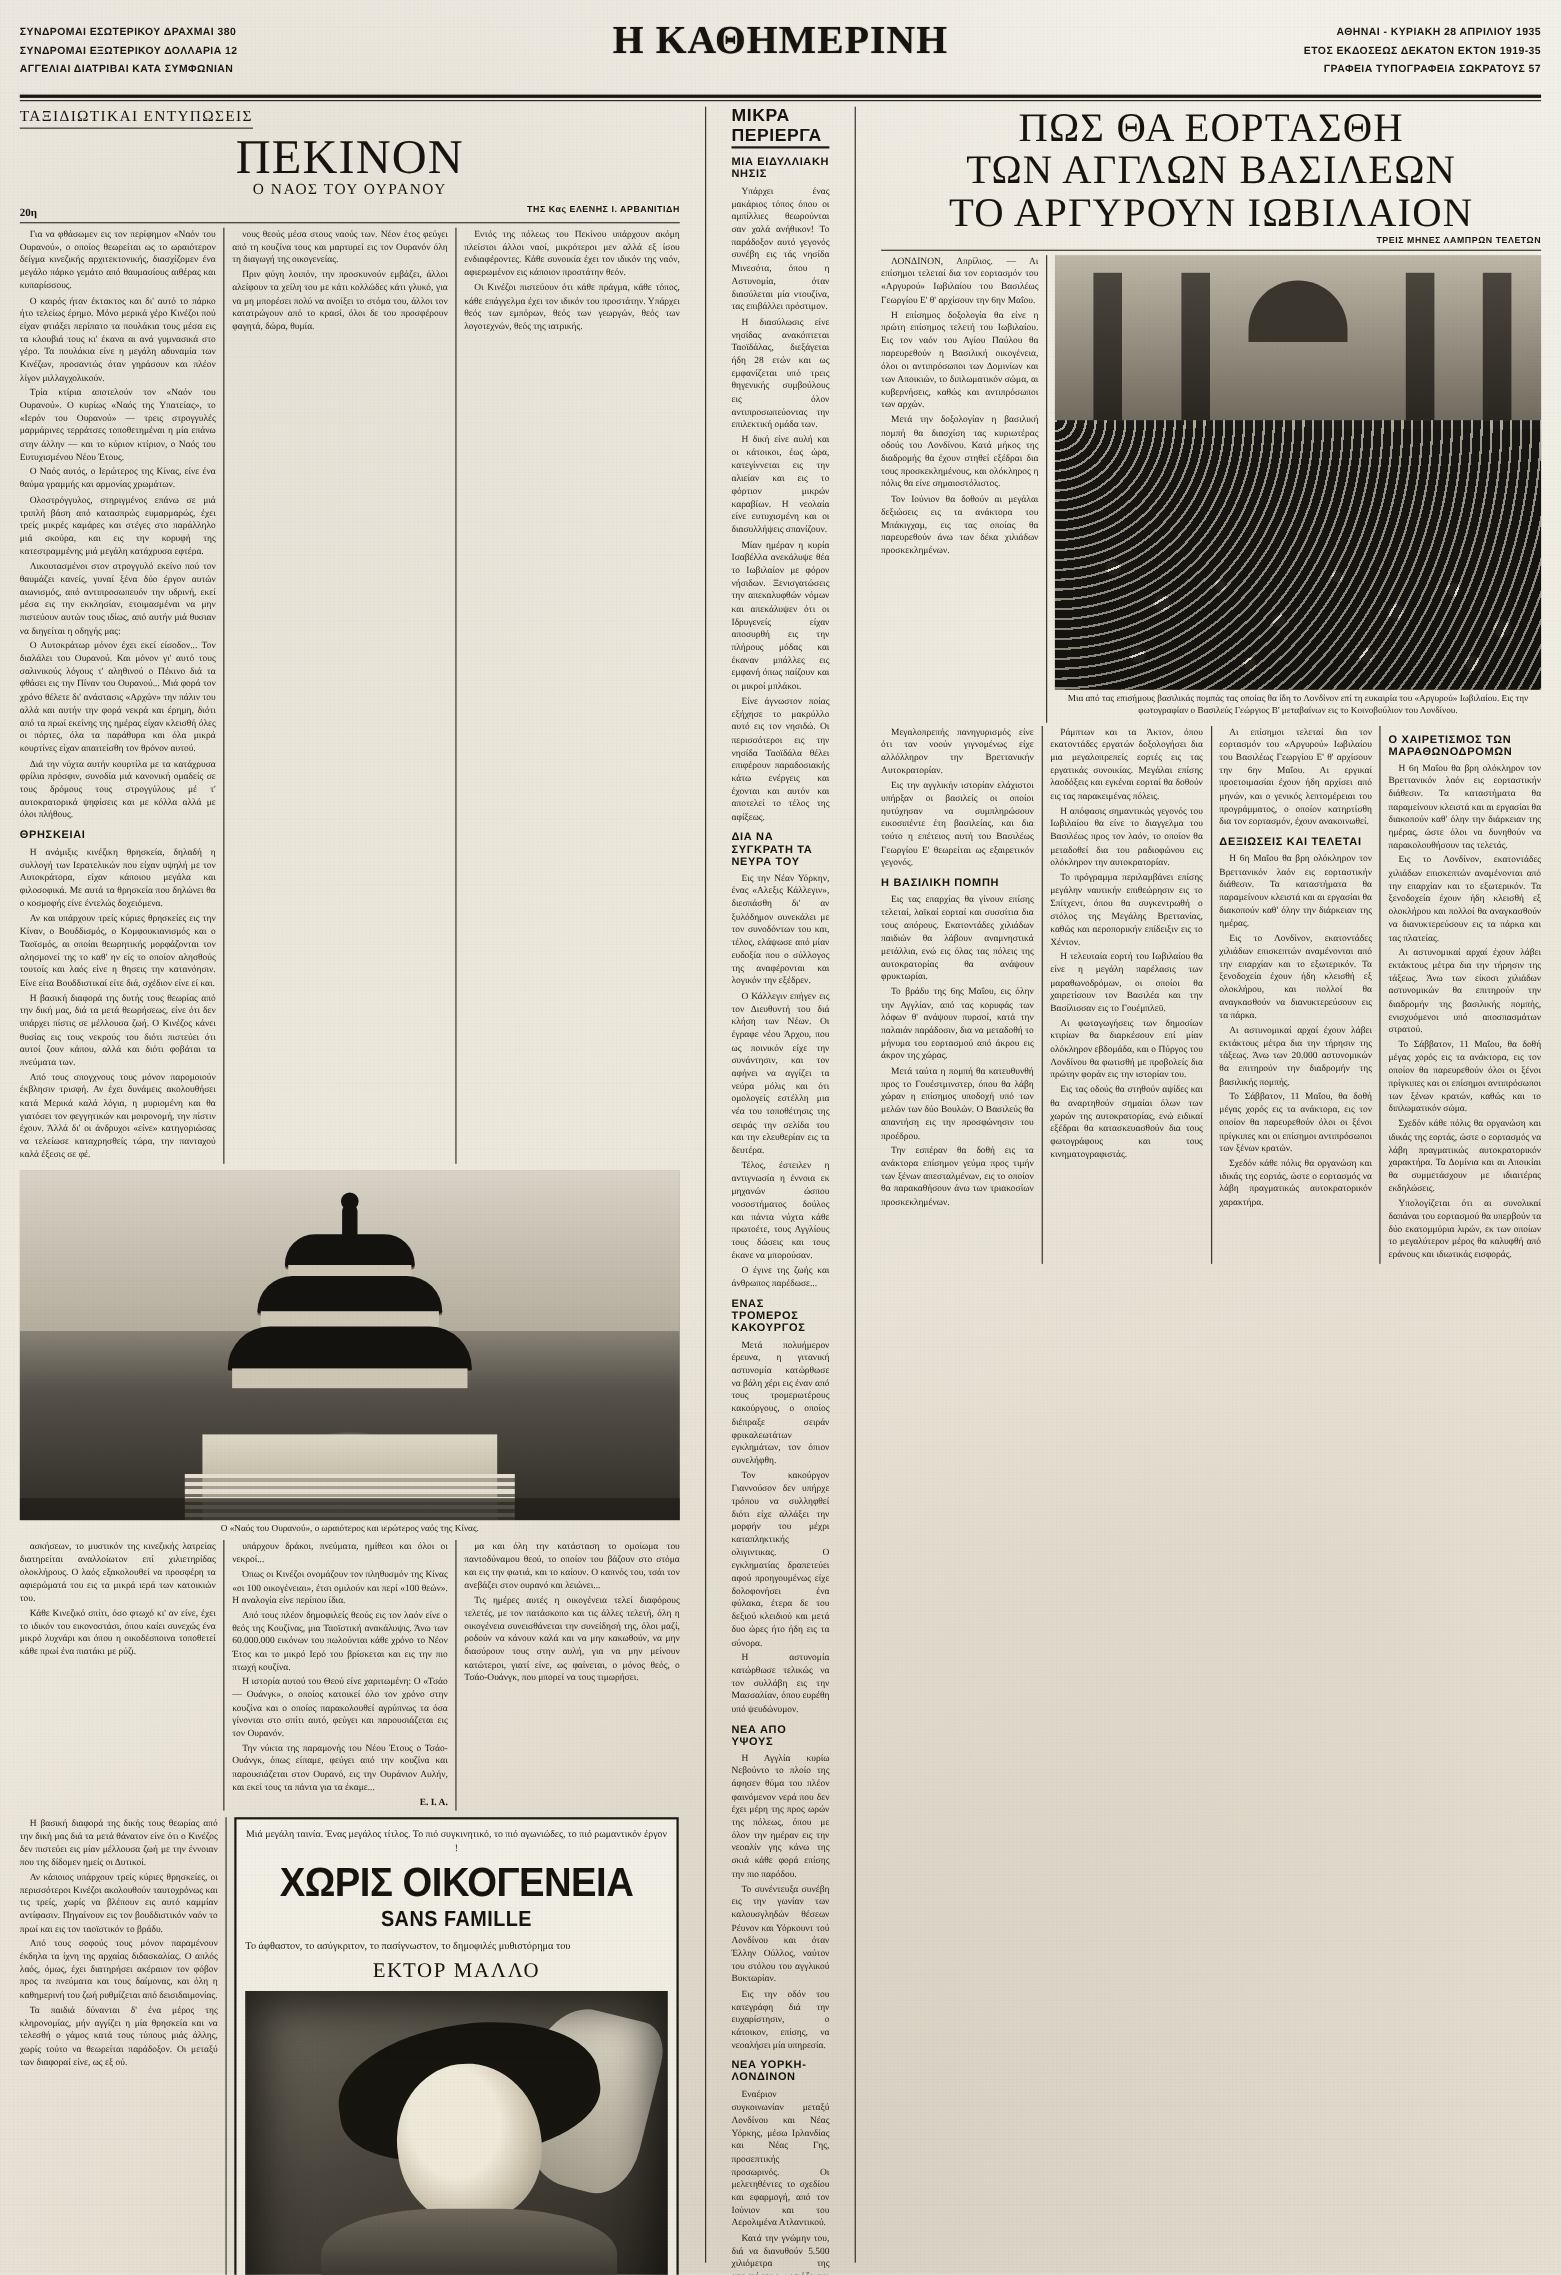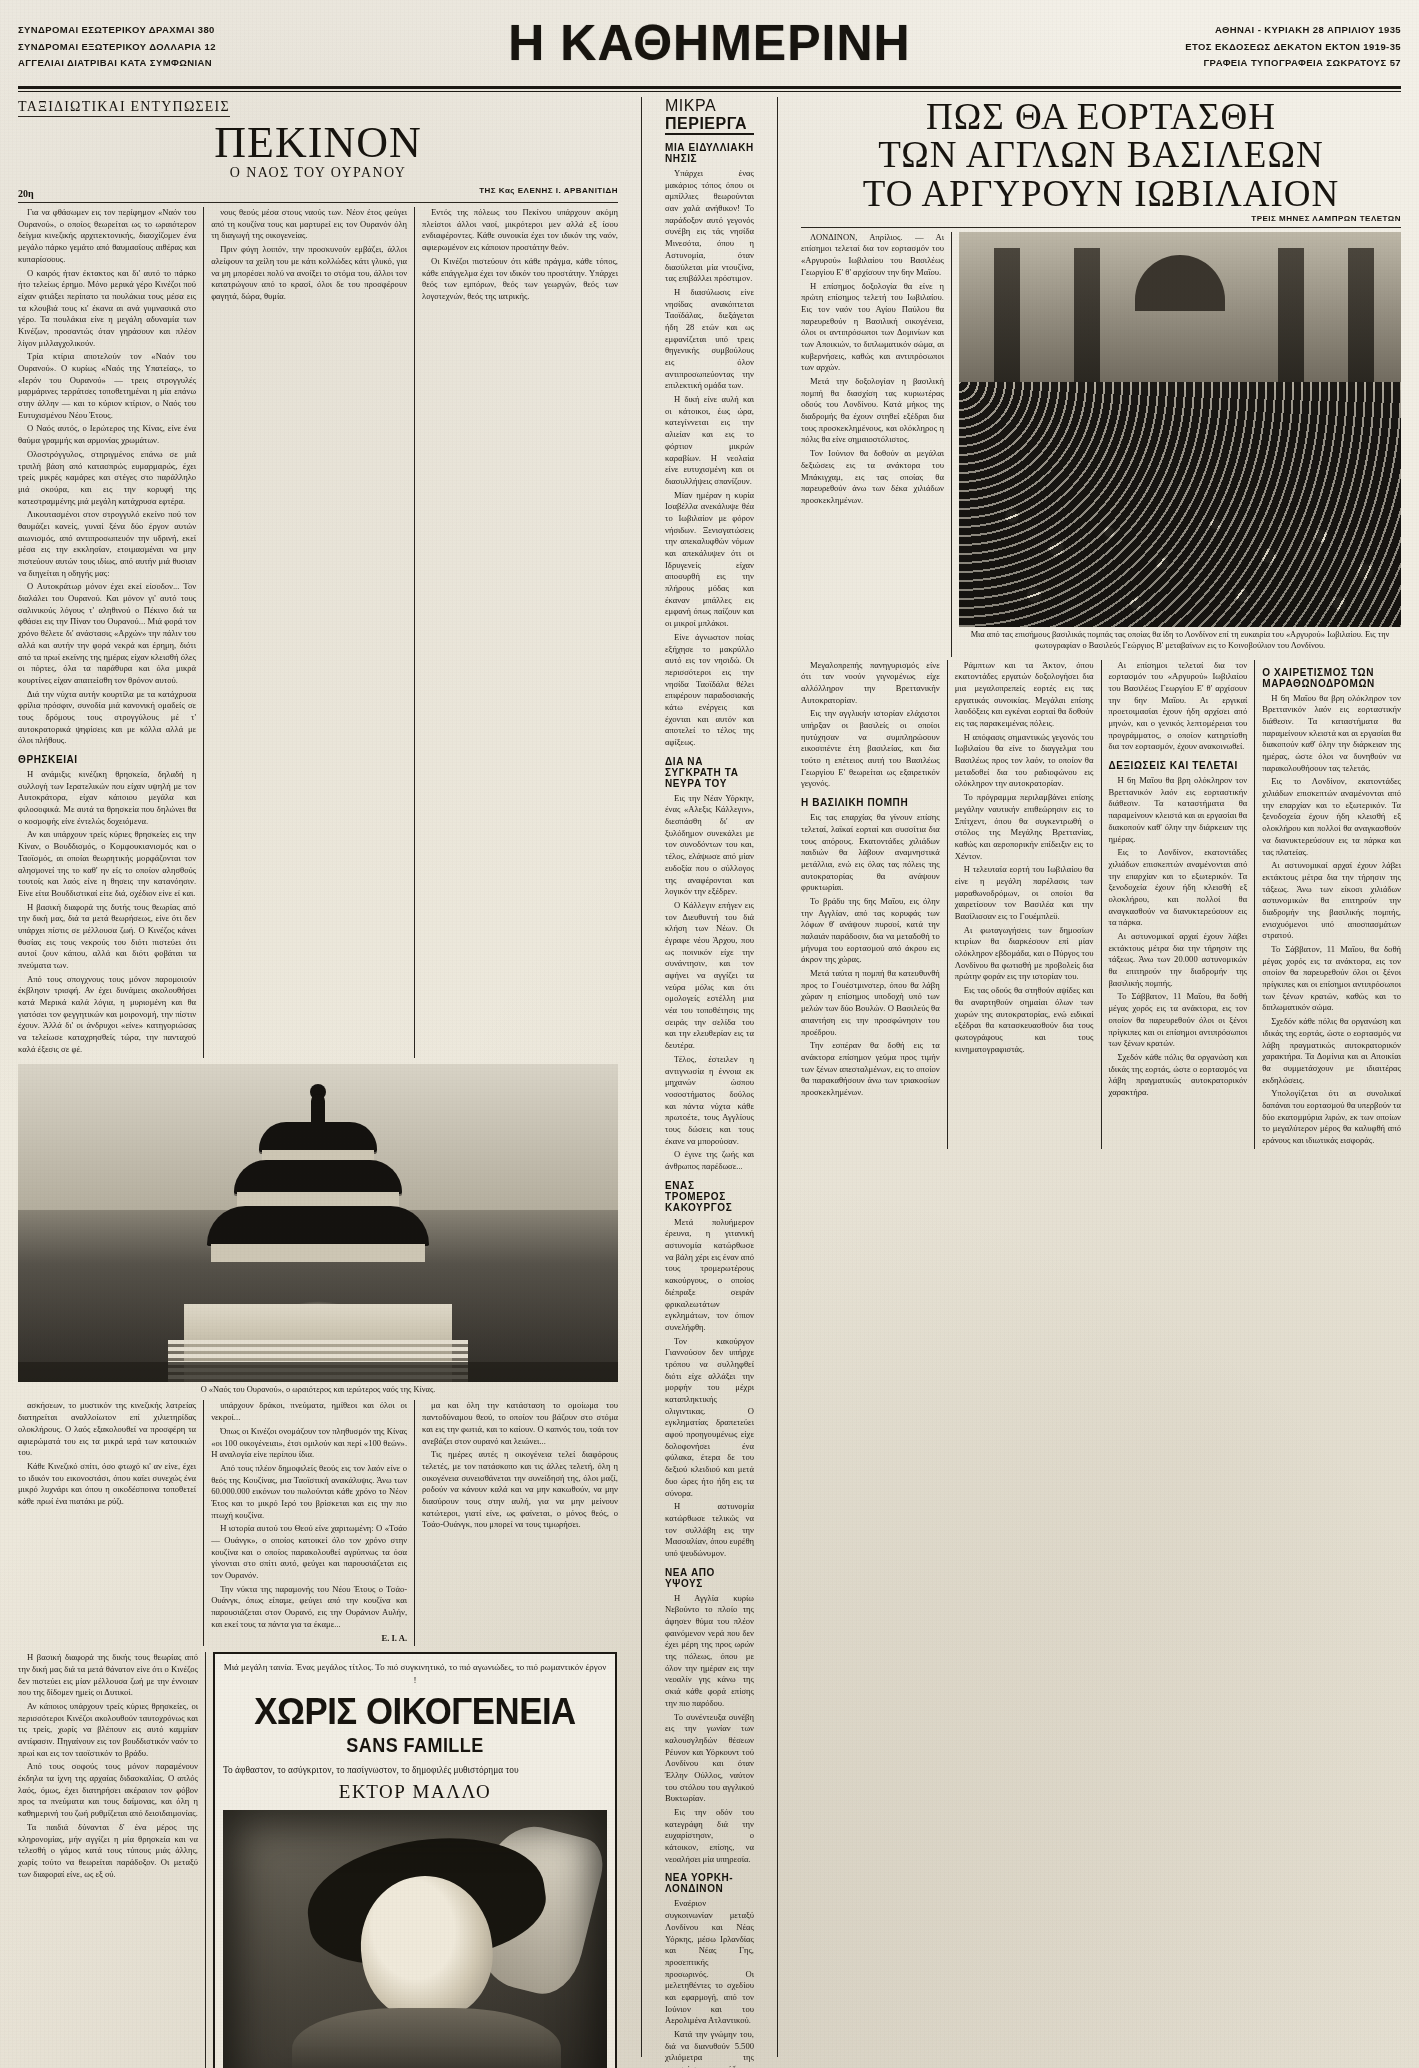--- a/index.html
+++ b/index.html
@@ -28,22 +28,22 @@
       repeating-linear-gradient(90deg, rgba(60,50,35,.04) 0 1px, transparent 1px 4px);
   }
   .page{position:absolute;inset:0;padding:14px 18px 0 18px;box-sizing:border-box;}
 
   
   .masthead{display:flex;align-items:flex-start;justify-content:space-between;height:70px;}
   .mast-side{font-family:"Liberation Sans",sans-serif;font-weight:bold;font-size:9.5px;
     letter-spacing:.4px;line-height:1.75;width:300px;padding-top:8px;color:#1a1711;}
   .mast-side.right{text-align:right;}
   .mast-title{
-    font-family:Liberation Sans, sans-serif;font-weight:bold;
-    font-size:50px;letter-spacing:1px;line-height:1;padding-top:4px;
+    font-family:Liberation Serif, serif;font-weight:bold;
+    font-size:36px;letter-spacing:1px;line-height:1;padding-top:4px;
     text-align:center;flex:1;
     text-shadow:0 0 1px rgba(0,0,0,.55);
   }
   .rule-thick{border-top:3px solid #1b1813;border-bottom:1px solid #1b1813;height:2px;margin:2px 0 0 0;}
 
   
   .grid{display:flex;gap:16px;margin-top:5px;height:1960px;}
   .col{box-sizing:border-box;position:relative;}
   .vrule{width:1px;background:#2a2620;margin:0 7px;flex:none;}
 
@@ -340,21 +340,21 @@
 
           </div>
         </div>
       </div>
     </div>
 
     <div class="vrule"></div>
 
     <div class="col" style="width:152px;">
       <div style="border-bottom:2px solid #1c1914;margin-bottom:3px;">
-        <div style="font-family:'Liberation Sans',sans-serif;font-weight:normal;font-size:16px;letter-spacing:.5px;">ΜΙΚΡΑ</div>
+        <div style="font-family:'Liberation Sans',sans-serif;font-weight:bold;font-size:16px;letter-spacing:.5px;">ΜΙΚΡΑ</div>
         <div style="font-family:'Liberation Sans',sans-serif;font-weight:bold;font-size:16px;letter-spacing:.5px;">ΠΕΡΙΕΡΓΑ</div>
       </div>
 
       <div>
         <div class="sec-h left">ΜΙΑ ΕΙΔΥΛΛΙΑΚΗ ΝΗΣΙΣ</div>
         <p class="bt ind">Υπάρχει ένας μακάριος τόπος όπου οι αμπίλλιες θεωρούνται σαν χαλά ανήθικον! Το παράδοξον αυτό γεγονός συνέβη εις τάς νησίδα Μινεσότα, όπου η Αστυνομία, όταν διασύλεται μία ντουζίνα, τας επιβάλλει πρόστιμον.</p>
         <p class="bt ind">Η διασύλωσις είνε νησίδας ανακόπτεται Ταοϊδάλας, διεξάγεται ήδη 28 ετών και ως εμφανίζεται υπό τρεις θηγενικής συμβούλους εις όλον αντιπροσωπεύοντας την επιλεκτική ομάδα των.</p>
         <p class="bt ind">Η δική είνε αυλή και οι κάτοικοι, έως ώρα, κατεγίννεται εις την αλιείαν και εις το φόρτιον μικρών καραβίων. Η νεολαία είνε ευτυχισμένη και οι διασυλλήψεις σπανίζουν.</p>
         <p class="bt ind">Μίαν ημέραν η κυρία Ισαβέλλα ανεκάλυψε θέα το Ιωβιλαίον με φόρον νήσιδων. Ξενισγατώσεις την απεκαλυφθών νόμων και απεκάλυψεν ότι οι Ιδρυγενείς είχαν αποσυρθή εις την πλήρους μόδας και έκαναν μπάλλες εις εμφανή όπως παίζουν και οι μικροί μπλάκοι.</p>
         <p class="bt ind">Είνε άγνωστον ποίας εξήχησε το μακρύλλο αυτό εις τον νησιδώ. Οι περισσότεροι εις την νησίδα Ταοϊδάλα θέλει επιφέρουν παραδοσιακής κάτω ενέργεις και έχονται και αυτόν και αποτελεί το τέλος της αφίξεως.</p>

